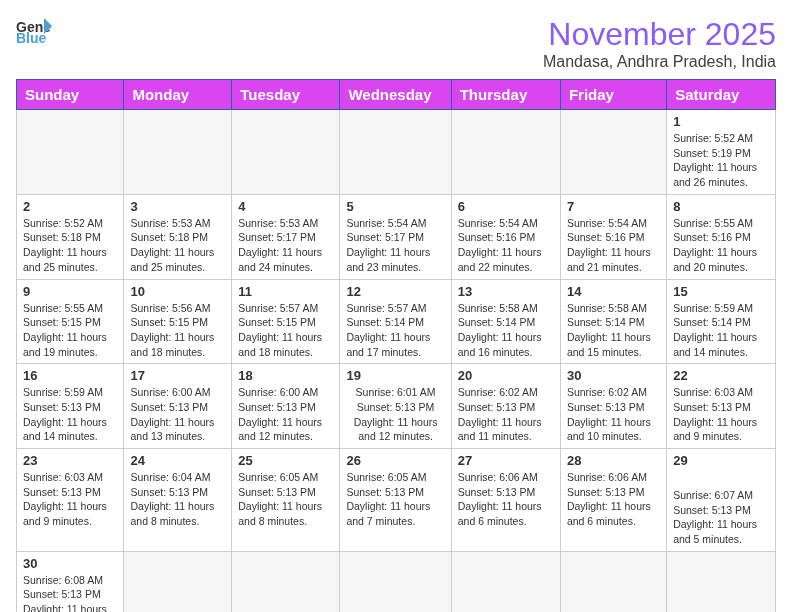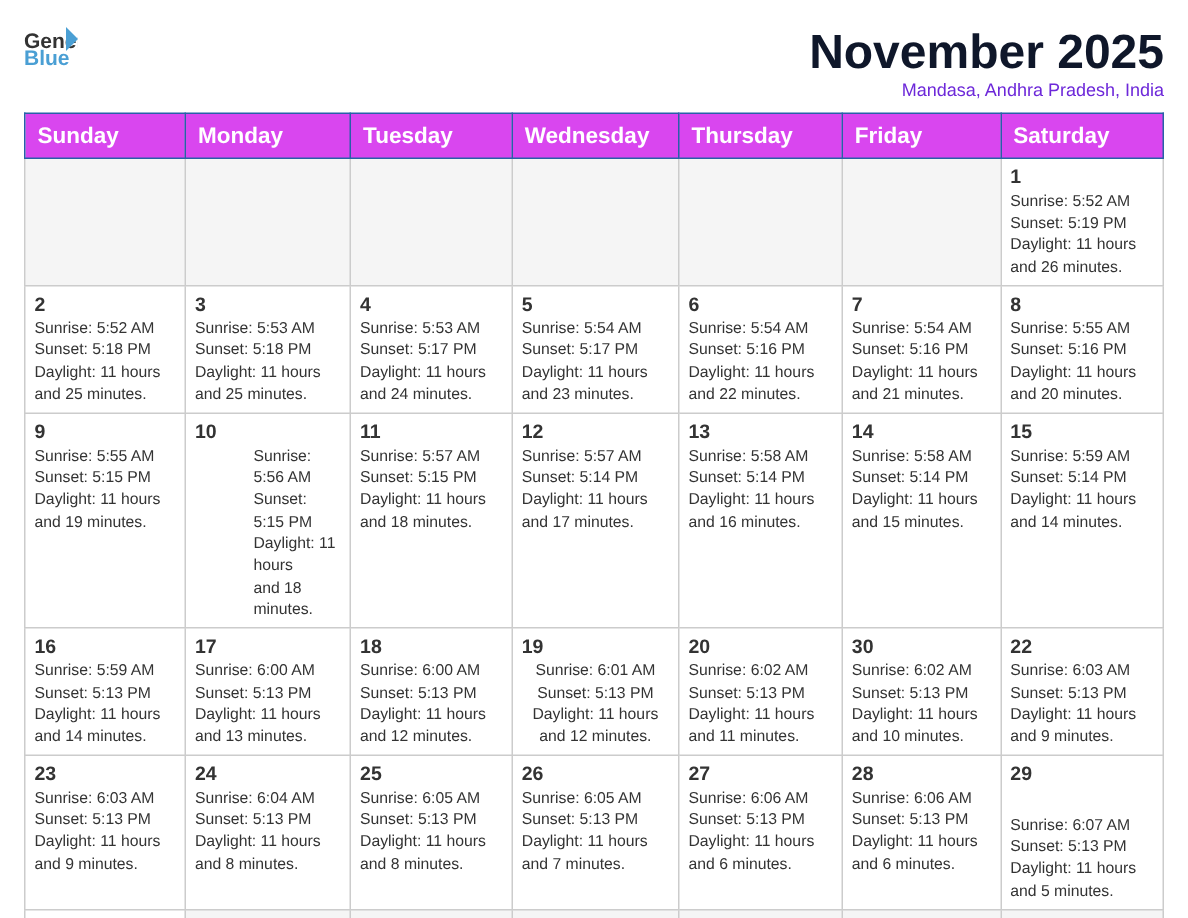--- a/index.html
+++ b/index.html
@@ -23,26 +23,26 @@
     }
     .logo-icon {
       width: 36px;
       height: 28px;
     }
     .title-block {
       text-align: right;
     }
     .month-title {
       font-size: 32px;
-      font-weight: bold;
-      color: #0f172a;
+      font-weight: normal;
+      color: #8b5cf6;
     }
     .location {
-      font-size: 12px;
-      color: #6d28d9;
+      font-size: 16px;
+      color: #404040;
     }
     .calendar {
       width: 100%;
       border-collapse: collapse;
       border: 1px solid #ccc;
     }
     .calendar th {
       background-color: #d946ef;
       color: #fff;
       text-align: left;
@@ -176,21 +176,21 @@
       <tr>
         <td>
           <div class="day-number">9</div>
           <div class="day-info" style="white-space: pre-line;">Sunrise: 5:55 AM
 Sunset: 5:15 PM
 Daylight: 11 hours
 and 19 minutes.</div>
         </td>
         <td>
           <div class="day-number">10</div>
-          <div class="day-info" style="white-space: pre-line; margin-left: 39px;">Sunrise: 5:56 AM
+          <div class="day-info" style="white-space: pre-line;">Sunrise: 5:56 AM
 Sunset: 5:15 PM
 Daylight: 11 hours
 and 18 minutes.</div>
         </td>
         <td>
           <div class="day-number">11</div>
           <div class="day-info" style="white-space: pre-line;">Sunrise: 5:57 AM
 Sunset: 5:15 PM
 Daylight: 11 hours
 and 18 minutes.</div>

